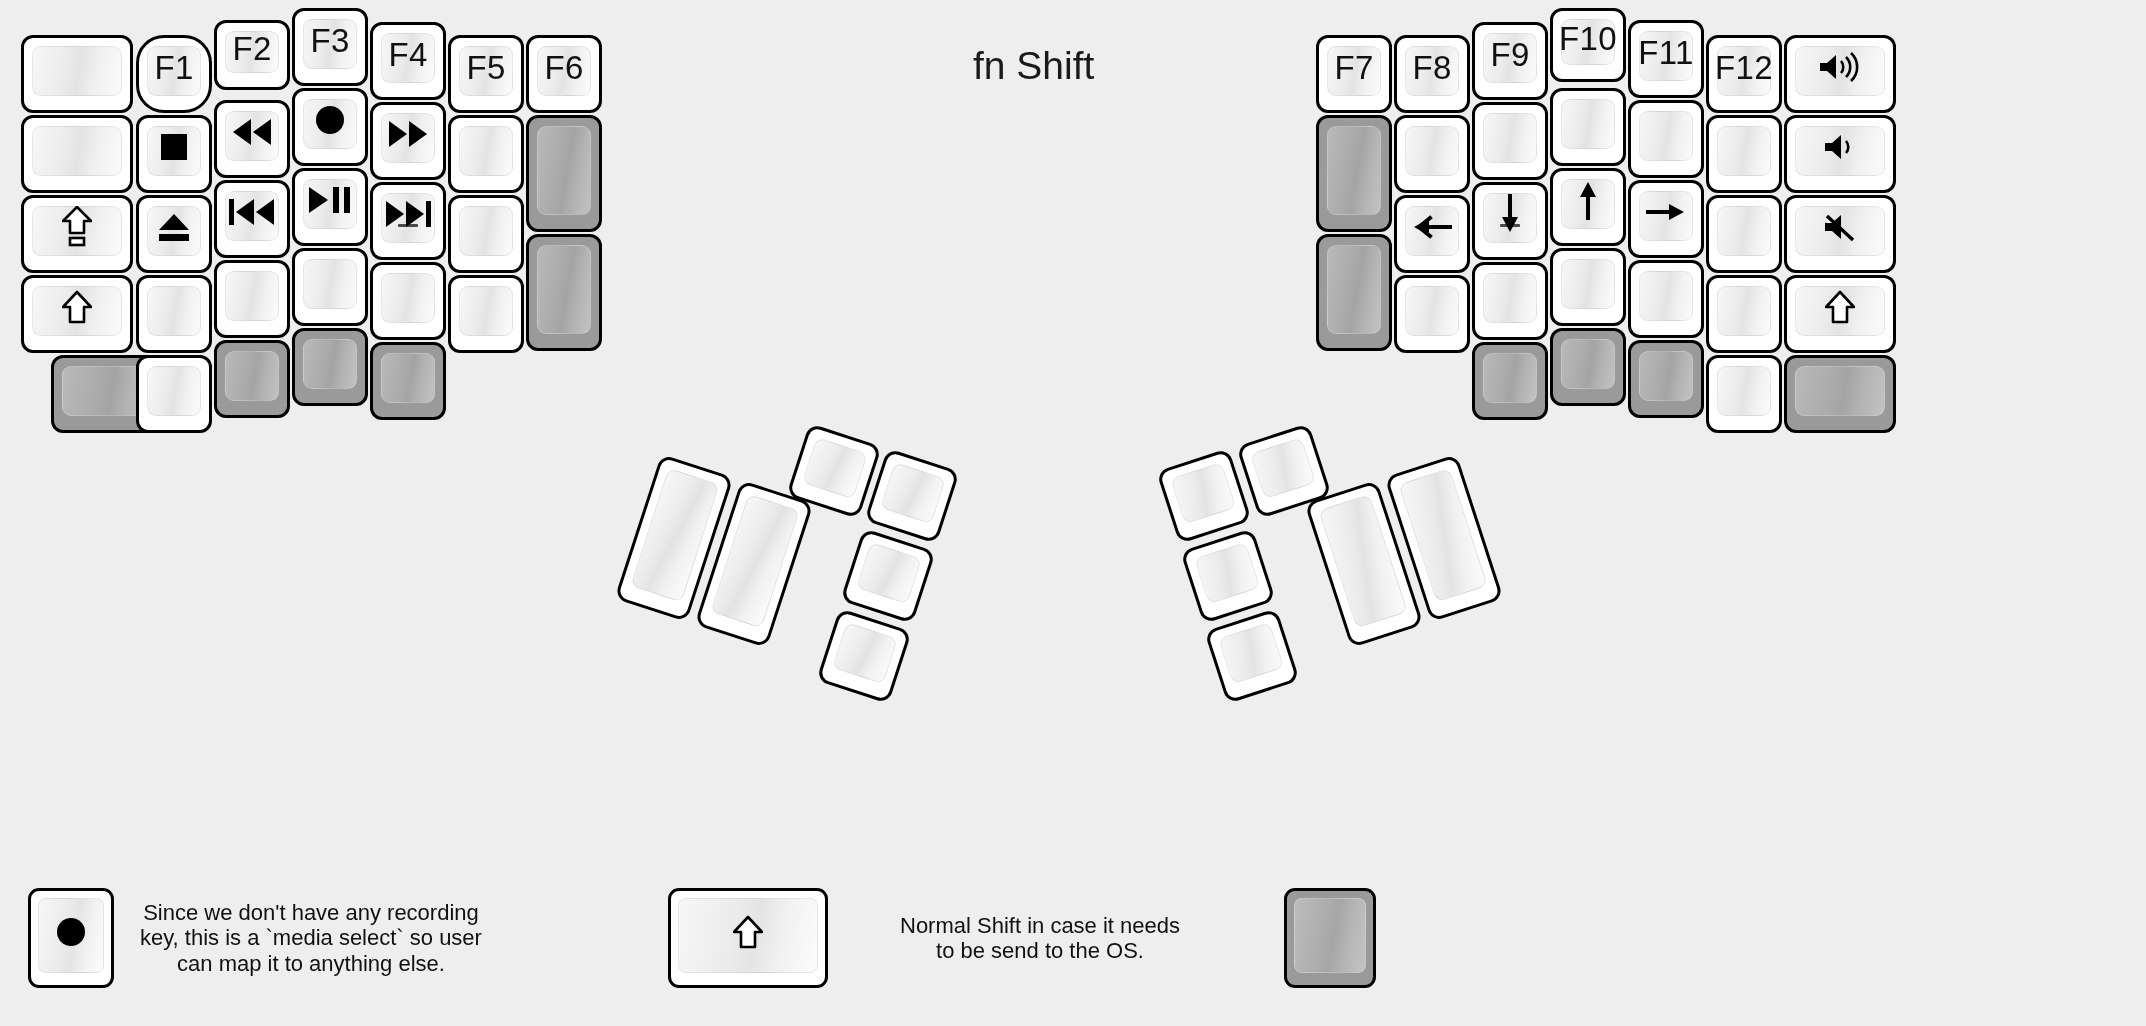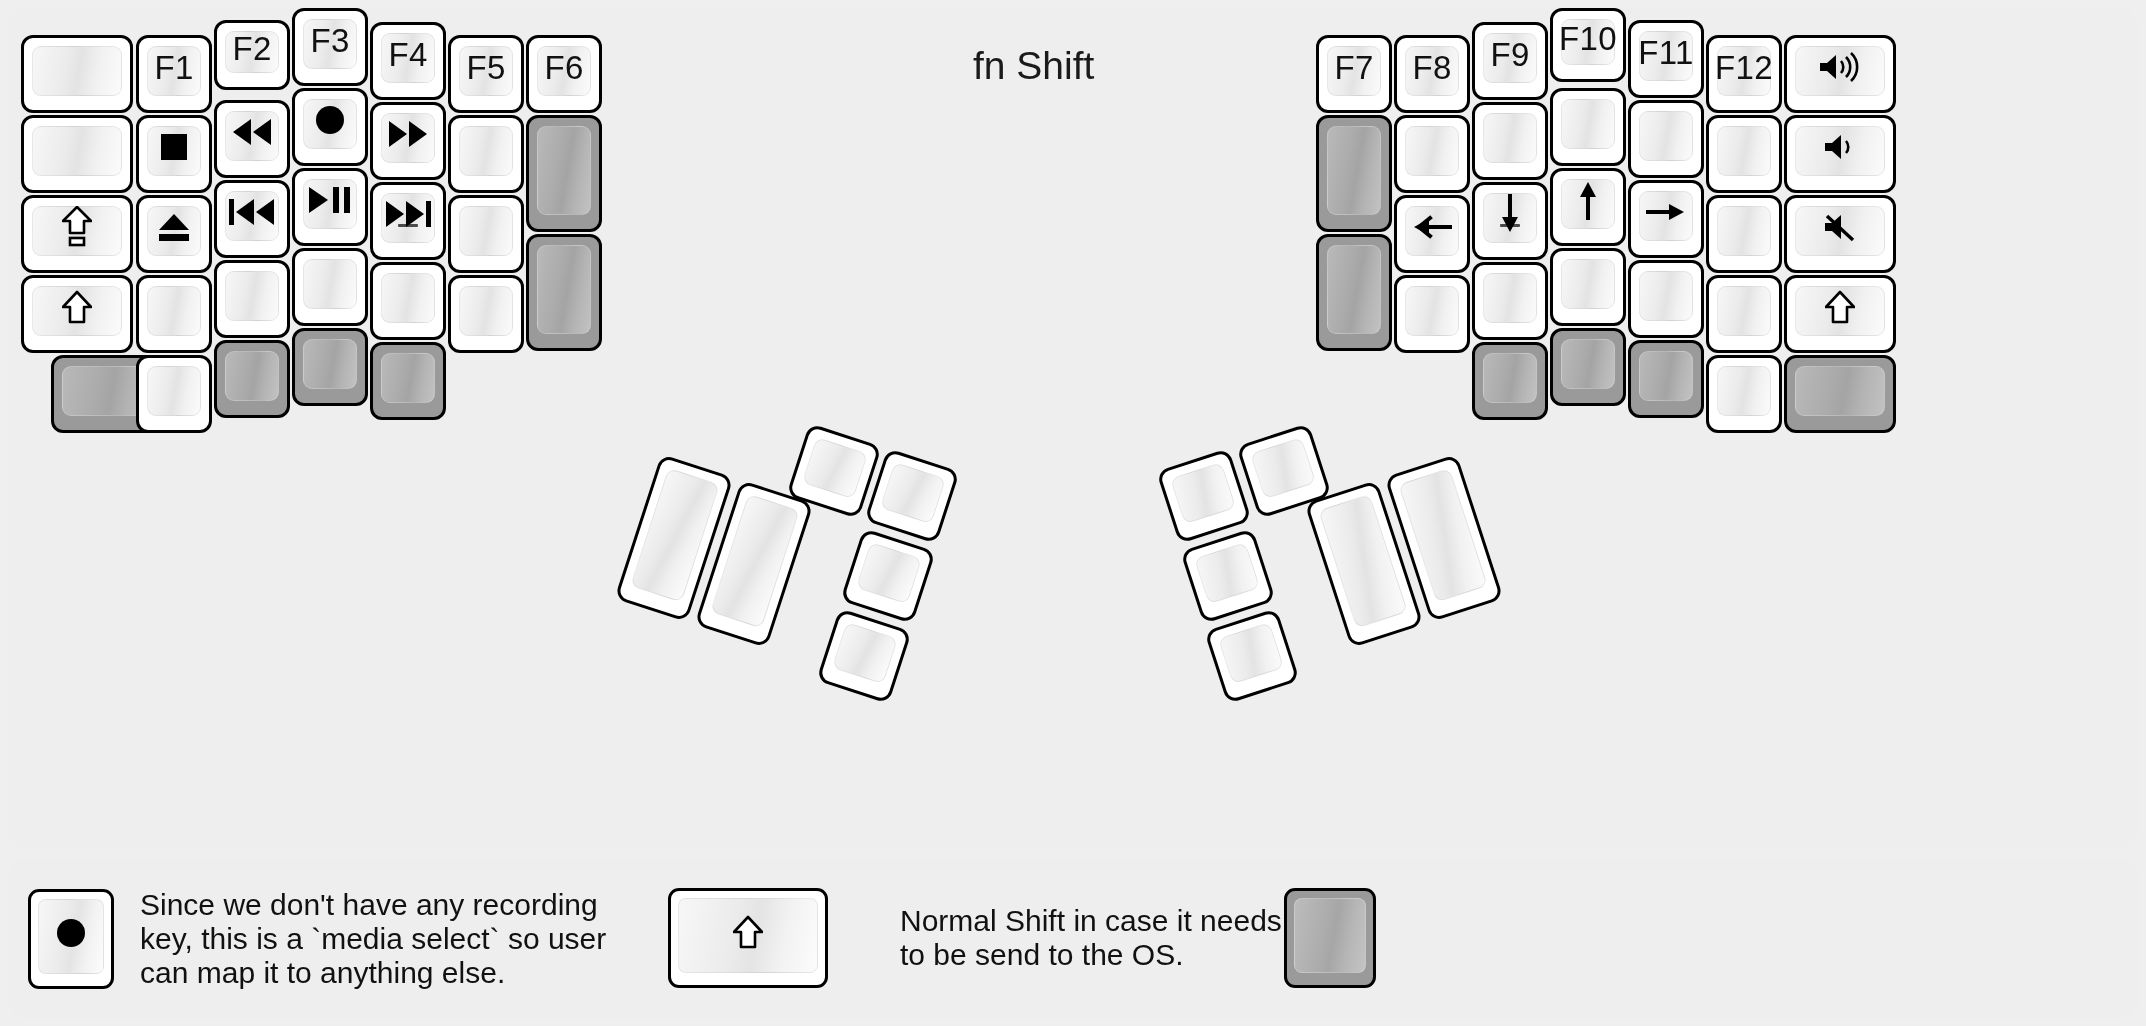--- a/index.html
+++ b/index.html
@@ -80,22 +80,23 @@
   .legend-key.trans .top{
     background:linear-gradient(100deg,#bcbcbc 0%,#adadad 40%,#a6a6a6 55%,#b6b6b6 75%,#c4c4c4 100%);
     border:1px solid rgba(255,255,255,.22);
   }
   .legend-key .glyph{
     position:absolute;left:0;right:0;top:0;bottom:12px;
     display:flex;align-items:center;justify-content:center;
     font-size:30px;color:#111;
   }
   .legend-text{
-    margin-left:26px;font-size:30px;color:#111;line-height:1.14;
+    margin-left:26px;font-size:22px;color:#111;line-height:1.14;
     white-space:pre-line;
+    text-align:center;
   }
 </style>
 </head>
 <body>
 
 <div id="stage">
 
   <div id="panel"></div>
 
   <div id="title">fn Shift</div>
@@ -123,21 +124,21 @@
         <div class="glyph">
           <svg width="30" height="34" viewBox="0 0 30 34" xmlns="http://www.w3.org/2000/svg">
             <path d="M15 2 L29 17 L22 17 L22 32 L8 32 L8 17 L1 17 Z" fill="#fff" stroke="#000" stroke-width="2.6" stroke-linejoin="round"></path>
           </svg>
         </div>
       </div>
       <div class="key trans" style="left: 51px; top: 355px; width: 112px; height: 78px;">
         <div class="top"></div>
         <div class="glyph"></div>
       </div>
-      <div class="key" style="left: 136px; top: 35px; width: 76px; height: 78px;">
+      <div class="key" style="left: 136px; top: 35px; width: 76px; height: 78px; border-radius: 28px;">
         <div class="top"></div>
         <div class="glyph">
           <span class="g-txt">F1</span>
         </div>
       </div>
       <div class="key" style="left: 136px; top: 115px; width: 76px; height: 78px;">
         <div class="top"></div>
         <div class="glyph">
           <svg width="26" height="26" viewBox="0 0 26 26" xmlns="http://www.w3.org/2000/svg">
             <rect x="0" y="0" width="26" height="26" fill="#000"></rect>

